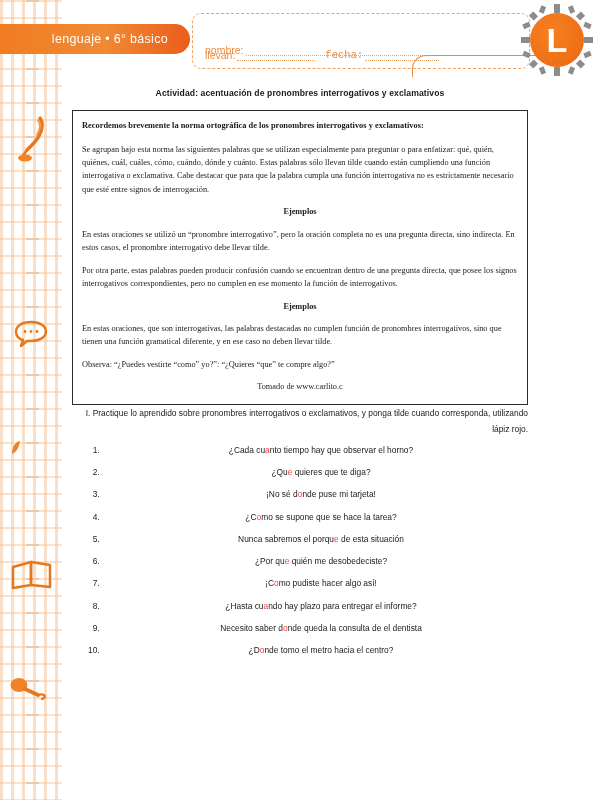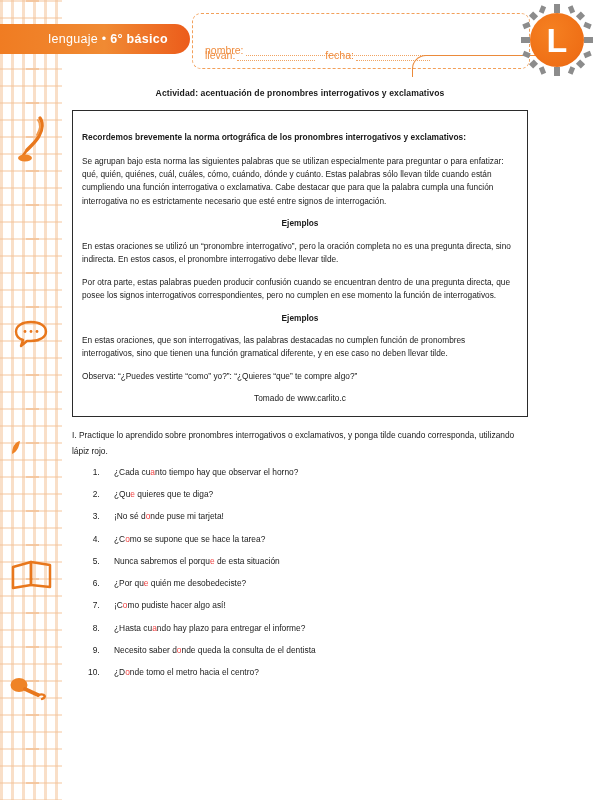--- a/index.html
+++ b/index.html
@@ -57,21 +57,21 @@
     align-items: center;
     justify-content: flex-end;
     padding-right: 22px;
   }
   .banner-tab span {
     color: #ffffff;
     font-size: 12.5px;
     letter-spacing: .3px;
     white-space: nowrap;
   }
-  .banner-tab .grade { font-weight: bold; }
+  .banner-tab .grade { font-weight: normal; }
 
   
   .name-box {
     position: absolute;
     left: 192px; top: 13px;
     width: 338px; height: 56px;
     border: 1.4px dashed #f2a05a;
     border-radius: 9px;
   }
   .field-row {
@@ -83,21 +83,21 @@
   }
   .field-row .lbl { white-space: nowrap; padding-right: 2px; }
   .field-row .dots {
     border-bottom: 1px dotted #f0a362;
     height: 9px;
   }
   .row-nombre { left: 12px; top: 30px; width: 300px; }
   .row-nombre .dots { flex: 1; }
   .row-curso { left: 12px; top: 35px; width: 250px; }
   .row-curso .dots-a { width: 78px; border-bottom: 1px dotted #f0a362; height: 9px; }
-  .row-curso .lbl2 { padding: 0 2px 0 10px; white-space: nowrap; }
+  .row-curso .lbl2 { padding: 0 2px 0 10px; white-space: nowrap; font-family: Liberation Mono, monospace; }
   .row-curso .dots-b { width: 74px; border-bottom: 1px dotted #f0a362; height: 9px; }
 
   .curve-line {
     position: absolute;
     left: 412px; top: 55px;
     width: 130px; height: 22px;
     border-top: 1.3px solid #eb8a3a;
     border-left: 1.3px solid #eb8a3a;
     border-top-left-radius: 14px;
     border-right: none; border-bottom: none;
@@ -132,51 +132,54 @@
   }
   .activity-title {
     text-align: center;
     font-size: 8.6px;
     font-weight: bold;
     margin: 0 0 12px 0;
     letter-spacing: .1px;
   }
   .norm-box {
     border: 1.1px solid #2b2b2b;
-    padding: 20px 9px 10px 9px;
+    padding: 8px 9px 10px 9px;
     font-size: 8.3px;
     line-height: 1.62;
+    font-family: Liberation Serif, serif;
   }
   .norm-box .lead {
     font-weight: bold;
     margin: 0 0 10px 0;
     font-size: 8.4px;
   }
   .norm-box p { margin: 0 0 9px 0; }
   .norm-box p:last-child { margin-bottom: 0; }
   .ej-head { font-weight: bold; margin: 0 0 3px 0; text-align: center; }
   .ej-list { margin: 0 0 9px 0; padding: 0; list-style: none; }
   .ej-list li { margin: 0 0 2px 0; }
   .ej-list li::before { content: "• "; }
   .src-line { text-align: center; margin: 4px 0 0 0; }
 
   .instructions {
-    margin-top: 10px;
+    margin-top: 0;
     font-size: 8.4px;
     line-height: 1.95;
+    text-align: right;
   }
   .q-list {
     margin: 4px 0 0 0;
     padding: 0 0 0 30px;
     font-size: 8.4px;
     line-height: 1.1;
   }
   .q-list li {
     margin: 0 0 13px 0;
     padding-left: 12px;
+    text-align: center;
   }
   .q-list li::marker { font-size: 8.4px; }
   .hl { color: #ef3f3f; }
 </style>
 </head>
 <body>
 
 <div class="left-margin">
   <div class="dot-grid"></div>
 

